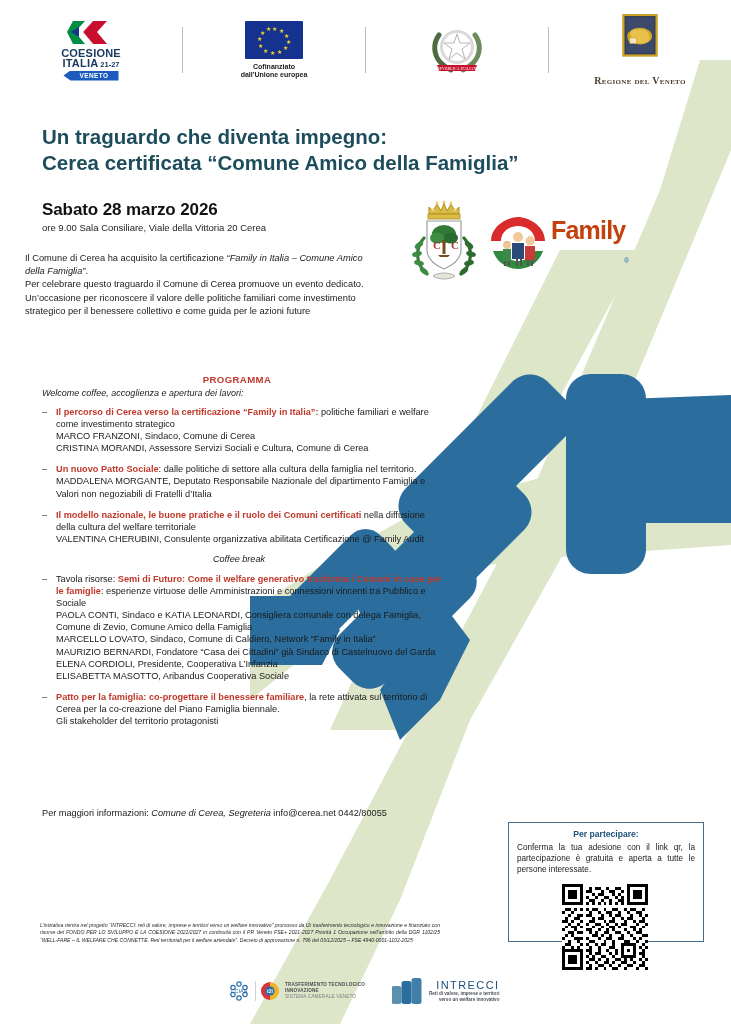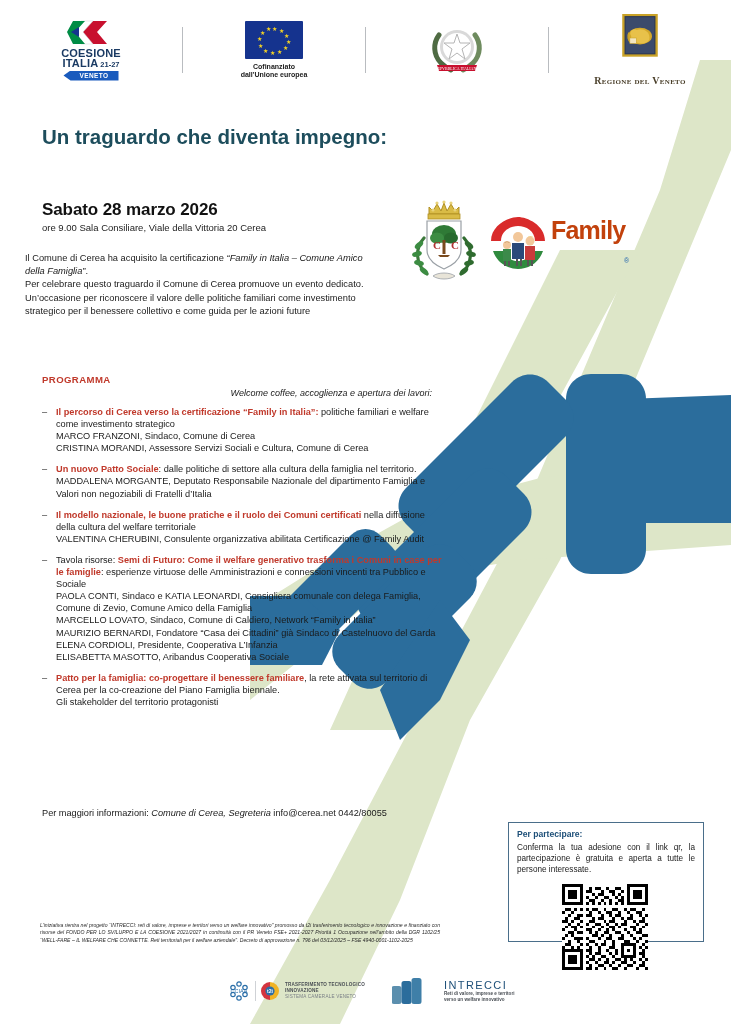--- a/index.html
+++ b/index.html
@@ -72,25 +72,25 @@
   .cerea-logo { position:absolute; left:407px; top:198px; z-index:3; }
   .family-logo { position:absolute; left:487px; top:215px; z-index:3; }
   .family-word {
     position:absolute; left:551px; top:216px; z-index:3;
     font-size:25px; font-weight:bold; color:#c2410c; letter-spacing:-.8px;
   }
   .family-r { position:absolute; left:624px; top:257px; z-index:3; font-size:7px; color:#1f63ad; }
 
   
   .prog-head {
-    position:absolute; left:42px; top:374px; width:390px; z-index:3;
+    position:absolute; left:42px; top:374px; width:390px; text-align:center; z-index:3;
     font-size:9.6px; font-weight:bold; color:#c0392b; letter-spacing:.4px;
   }
   .prog-sub {
-    position:absolute; left:42px; top:388px; width:390px; text-align:right; z-index:3;
+    position:absolute; left:42px; top:388px; width:390px; text-align:left; z-index:3;
     font-size:9px; font-style:italic; color:#1a1a1a;
   }
 
   .prog { position:absolute; left:42px; top:406px; width:400px; z-index:3; }
   .item { display:flex; margin-bottom:9px; }
   .dash { width:14px; flex:0 0 14px; font-size:9.2px; line-height:12.1px; color:#333; }
   .item-body { flex:1; font-size:9.2px; line-height:12.1px; }
   .hl { color:#c0392b; font-weight:bold; }
   .nm { color:#1a1a1a; }
 
@@ -106,41 +106,41 @@
     font-size:9.2px; color:#1a1a1a;
   }
   .info i { font-style:italic; }
 
   
   .part-box {
     position:absolute; left:508px; top:822px; width:196px; height:120px; z-index:3;
     border:1px solid #4a6e8a; background:rgba(255,255,255,.85);
     padding:6px 8px 0 8px; box-sizing:border-box;
   }
-  .part-title { font-size:8.6px; font-weight:bold; color:#1d4f78; margin-bottom:3px; }
+  .part-title { text-align:center; font-size:8.6px; font-weight:bold; color:#1d4f78; margin-bottom:3px; }
   .part-txt { font-size:8.2px; line-height:11px; color:#1a1a1a; text-align:justify; }
   .qr { position:absolute; left:562px; top:884px; width:86px; height:86px; z-index:4; }
 
   
   .footnote {
     position:absolute; left:40px; top:922px; width:400px; z-index:3;
     font-size:5.1px; line-height:7.4px; color:#2a2a2a; font-style:italic; text-align:justify;
   }
 
   
   .footer { position:absolute; left:0; top:982px; width:731px; height:40px; z-index:3; }
   .ttlogo { position:absolute; left:228px; top:-2px; display:flex; align-items:center; }
   .tt-mark { width:22px; height:22px; }
   .tt-sep { width:1px; height:20px; background:#cfd2d6; margin:0 5px; }
   .tt-dot { width:18px; height:18px; }
   .tt-txt { margin-left:6px; font-size:4.6px; line-height:6px; color:#4a4f55; font-weight:bold; letter-spacing:.2px; }
   .tt-txt .sub { font-weight:normal; color:#7a7f86; }
   .intlogo { position:absolute; left:392px; top:-4px; display:flex; align-items:center; }
   .int-bars { width:30px; height:26px; }
-  .int-txt { margin-left:22px; }
+  .int-txt { margin-left:7px;text-align:right; }
   .int-name { font-size:11px; color:#1d4f78; letter-spacing:1.4px; line-height:12px; }
   .int-tag { font-size:4.6px; line-height:6.2px; color:#4a4f55; font-weight:bold; }
 </style>
 </head>
 <body>
 
 <div id="poster">
 
   <div class="bg">
     <svg width="731" height="1024" viewBox="0 0 731 1024">
@@ -239,20 +239,21 @@
         <circle cx="16" cy="21" r="4.5" fill="#e8c14a"></circle>
         <path d="M10,20 C8,24 9,29 12,31" fill="none" stroke="#c9a227" stroke-width="1.5"></path>
         <rect x="11" y="26" width="7" height="6" fill="#f3e6c2" stroke="#c9a227" stroke-width=".6"></rect>
       </svg>
       <div class="rv-cap">Regione del Veneto</div>
     </div>
   </div>
 
   <div class="title">
     <span class="l1">Un traguardo che diventa impegno:</span>
+    <span class="l2">Cerea certificata “Comune Amico della Famiglia”</span>
   </div>
 
   <div class="date">Sabato 28 marzo 2026</div>
   <div class="place">ore 9.00 Sala Consiliare, Viale della Vittoria 20 Cerea</div>
 
   <div class="intro">
     <span>Il Comune di Cerea ha acquisito la certificazione </span><i>“Family in Italia – Comune Amico della Famiglia”</i><span>.</span><br>
     <span>Per celebrare questo traguardo il Comune di Cerea promuove un evento dedicato. Un’occasione per riconoscere il valore delle politiche familiari come investimento strategico per il benessere collettivo e come guida per le azioni future</span>
   </div>
 
@@ -344,20 +345,21 @@
 
     <div class="item">
       <div class="dash">–</div>
       <div class="item-body">
         <span class="hl">Il modello nazionale, le buone pratiche e il ruolo dei Comuni certificati</span><span class="nm"> nella diffusione della cultura del welfare territoriale</span><br>
         <span>VALENTINA CHERUBINI, Consulente organizzativa abilitata Certificazione @ Family Audit</span>
       </div>
     </div>
 
 
+    <div class="center-line">Coffee break</div>
 
     <div class="item">
       <div class="dash">–</div>
       <div class="item-body">
         <span class="nm">Tavola risorse: </span><span class="hl">Semi di Futuro: Come il welfare generativo trasforma i Comuni in case per le famiglie</span><span class="nm">: esperienze virtuose delle Amministrazioni e connessioni vincenti tra Pubblico e Sociale</span><br>
         <span>PAOLA CONTI, Sindaco e KATIA LEONARDI, Consigliera comunale con delega Famiglia, Comune di Zevio, Comune Amico della Famiglia</span><br>
         <span>MARCELLO LOVATO, Sindaco, Comune di Caldiero, Network “Family in Italia”</span><br>
         <span>MAURIZIO BERNARDI, Fondatore “Casa dei Cittadini” già Sindaco di Castelnuovo del Garda</span><br>
         <span>ELENA CORDIOLI, Presidente, Cooperativa L’Infanzia</span><br>
         <span>ELISABETTA MASOTTO, Aribandus Cooperativa Sociale</span>

